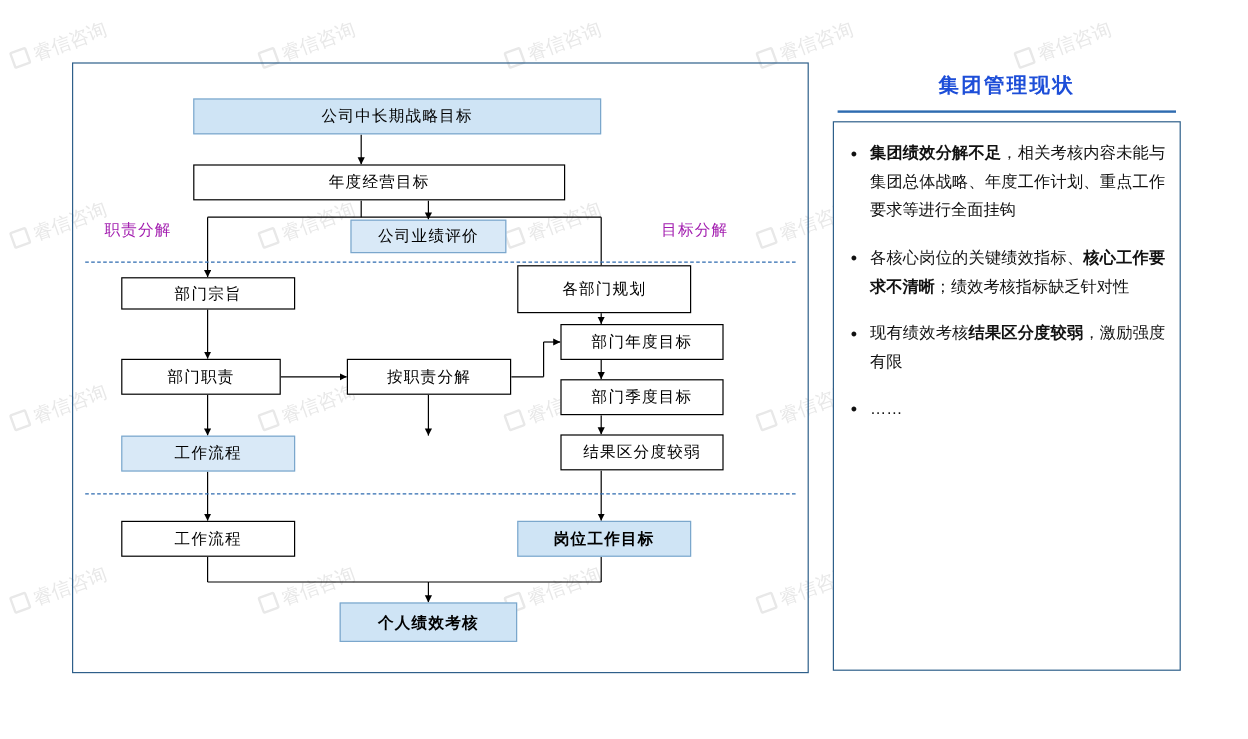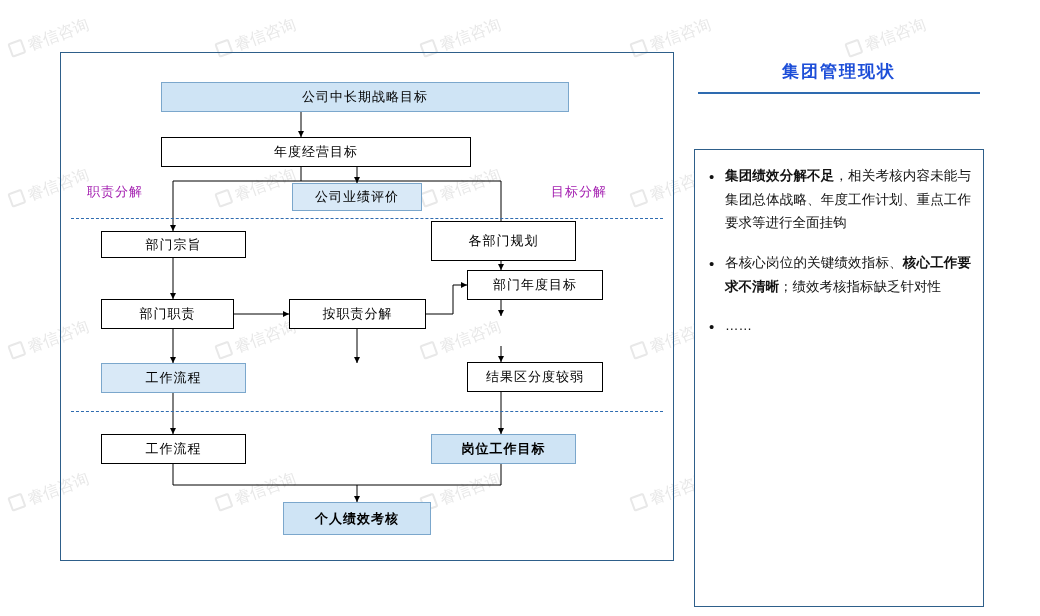--- a/index.html
+++ b/index.html
@@ -125,21 +125,20 @@
   #right-box {
     position: absolute;
     left: 0;
     top: 49px;
     width: 290px;
     height: 458px;
     box-sizing: border-box;
     border: 1px solid #2e5f8a;
     background: #ffffff;
     padding: 14px 12px 0 12px;
-    margin-top: 48px;
   }
   ul.bullets {
     list-style: none;
     margin: 0;
     padding: 0;
   }
   ul.bullets > li {
     position: relative;
     padding-left: 18px;
     margin-bottom: 16px;
@@ -233,21 +232,21 @@
     <line x1="440" y1="432" x2="296" y2="432" stroke="#000" stroke-width="1"></line>
     <line x1="296" y1="432" x2="296" y2="449" stroke="#000" stroke-width="1" marker-end="url(#ah)"></line>
   </svg>
 
   <div class="dashline" style="left:10px; top:165px; width:592px;"></div>
   <div class="dashline" style="left:10px; top:358px; width:592px;"></div>
 
   <div class="label-text" style="left:26px; top:130px;">职责分解</div>
   <div class="label-text" style="left:490px; top:130px;">目标分解</div>
 
-  <div class="node blue" style="left:100px; top:29px; width:408px; height:30px;">
+  <div class="node blue" style="left:100px; top:29px; width:340px; height:30px;">
       <span>公司中长期战略目标</span>
     </div>
 
   <div class="node" style="left:100px; top:84px; width:310px; height:30px;">
       <span>年度经营目标</span>
     </div>
 
   <div class="node lightblue" style="left:231px; top:130px; width:130px; height:28px;">
       <span>公司业绩评价</span>
     </div>
@@ -265,20 +264,23 @@
     </div>
 
   <div class="node" style="left:228px; top:246px; width:137px; height:30px;">
       <span>按职责分解</span>
     </div>
 
   <div class="node" style="left:406px; top:217px; width:136px; height:30px;">
       <span>部门年度目标</span>
     </div>
 
+  <div class="node" style="left:406px; top:263px; width:136px; height:30px;">
+      <span>部门季度目标</span>
+    </div>
 
   <div class="node lightblue" style="left:40px; top:310px; width:145px; height:30px;">
       <span>工作流程</span>
     </div>
 
 
   <div class="node" style="left:406px; top:309px; width:136px; height:30px;">
       <span>结果区分度较弱</span>
     </div>
 
@@ -295,16 +297,17 @@
     </div>
 </div>
 
 <div id="right-panel">
   <div id="right-title">集团管理现状</div>
   <div id="right-title-rule"></div>
   <div id="right-box">
     <ul class="bullets" id="bullet-list">
         <li><b>集团绩效分解不足</b><span>，相关考核内容未能与集团总体战略、年度工作计划、重点工作要求等进行全面挂钩</span></li>
         <li><span>各核心岗位的关键绩效指标、</span><b>核心工作要求不清晰</b><span>；绩效考核指标缺乏针对性</span></li>
+        <li><span>现有绩效考核</span><b>结果区分度较弱</b><span>，激励强度有限</span></li>
         <li><span>……</span></li>
       </ul>
   </div>
 </div>
 
 </body></html>

